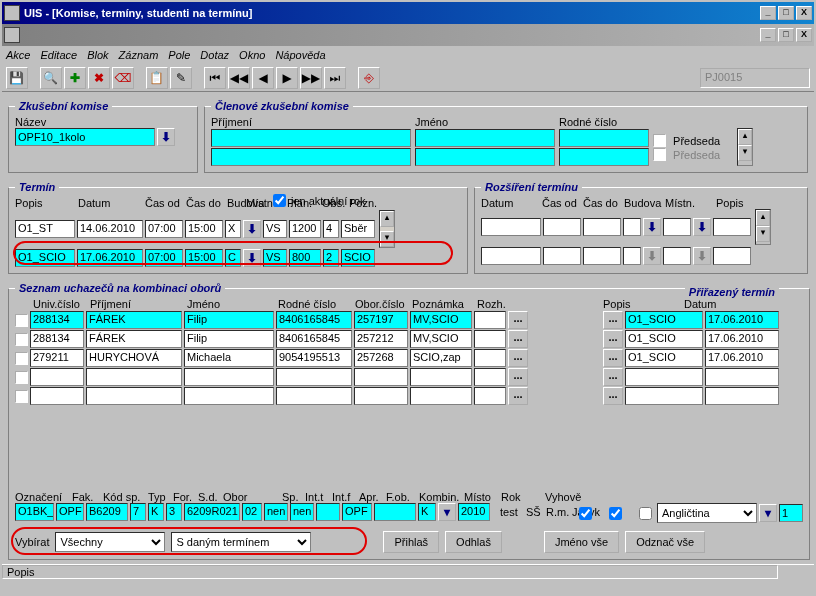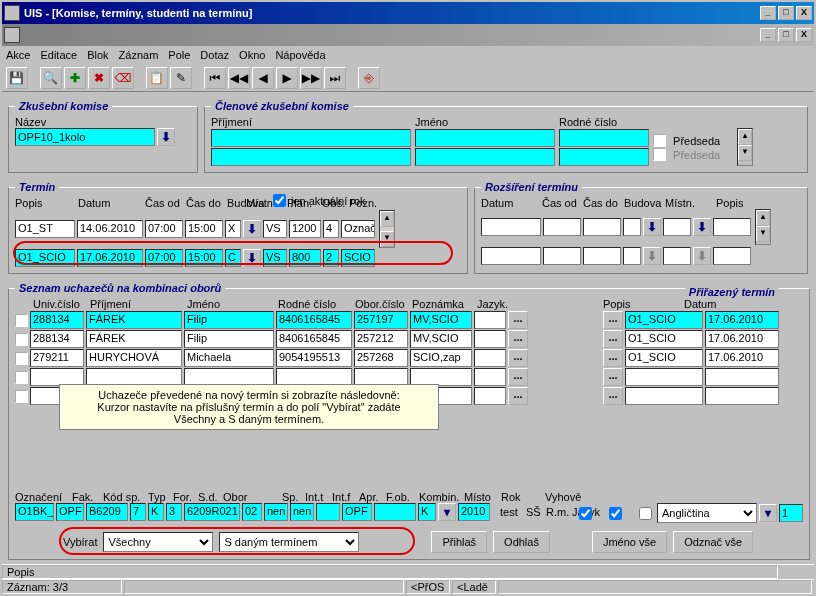--- a/index.html
+++ b/index.html
@@ -3,21 +3,21 @@
 <meta charset="utf-8">
 <style>
   * { box-sizing: border-box; font-family: "MS Sans Serif", Tahoma, sans-serif; font-size: 11px; }
   body { margin: 0; background: #c0c0c0; width: 816px; height: 596px; overflow: hidden; }
   .window { border: 2px solid #c0c0c0; }
   .titlebar { height: 20px; background: linear-gradient(to right, #000080, #1084d0); color: #fff; display: flex; align-items: center; padding: 11px 2px; font-weight: bold; }
   .titlebar .icon { width: 16px; height: 16px; background: #c0c0c0; margin-right: 4px; display: inline-block; border: 1px solid #404040; }
   .titlebar .spacer { flex: 1; }
   .winbtn { width: 16px; height: 14px; background: #c0c0c0; border: 1px outset #fff; margin-left: 2px; font-size: 9px; line-height: 10px; text-align: center; cursor: pointer; color: #000; font-weight: bold; }
   .menubar { height: 18px; background: #c0c0c0; display: flex; align-items: center; padding: 0 4px; gap: 10px; font-size: 11px; }
-  .menubar span { cursor: pointer; }
+  .menubar span { cursor: pointer; font-style: italic; }
   .toolbar { height: 28px; background: #c0c0c0; display: flex; align-items: center; padding: 2px 4px; gap: 2px; border-bottom: 1px solid #808080; }
   .tbtn { width: 22px; height: 22px; border: 1px outset #fff; background: #c0c0c0; display: flex; align-items: center; justify-content: center; cursor: pointer; font-size: 12px; }
   .tsep { width: 8px; }
   .toolbar-id { width: 110px; height: 20px; border: 1px inset #fff; padding: 2px 4px; color: #808080; background: #c0c0c0; margin-left: auto; }
   .content { padding: 6px; position: relative; }
   fieldset { border: 1px solid #808080; border-top: 1px solid #fff; margin: 2px 0 6px 0; padding: 4px 6px 6px 6px; position: relative; }
   fieldset > legend { color: #000080; font-style: italic; font-weight: bold; padding: 0 4px; }
   .row { display: flex; align-items: center; gap: 2px; }
   label.hdr { font-size: 11px; }
   input.cyan { background: #00ffff; border: 1px inset #808080; height: 18px; padding: 1px 2px; }
@@ -86,20 +86,21 @@
     <span class="tbtn">✎</span>
     <span class="tsep"></span>
     <span class="tbtn">⏮</span>
     <span class="tbtn">◀◀</span>
     <span class="tbtn">◀</span>
     <span class="tbtn">▶</span>
     <span class="tbtn">▶▶</span>
     <span class="tbtn">⏭</span>
     <span class="tsep"></span>
     <span class="tbtn" style="color:#c00000">⎆</span>
+    <span class="toolbar-id">PJ0015</span>
   </div>
 
   <div class="content">
 
     <div class="row" style="align-items:stretch; gap:6px;">
 
       <fieldset style="width:190px;">
         <legend>Zkušební komise</legend>
         <label class="hdr">Název</label><br>
         <div class="row">
@@ -160,21 +161,21 @@
             <div class="row" style="margin-top: 1px;">
               <span class="cell " style="width:60px">O1_ST</span>
               <span class="cell " style="width:66px">14.06.2010</span>
               <span class="cell " style="width:38px">07:00</span>
               <span class="cell " style="width:38px">15:00</span>
               <span class="cell " style="width:16px">X</span>
               <span class="lovbtn">⬇</span>
               <span class="cell " style="width:24px">VS</span>
               <span class="cell " style="width:32px">1200</span>
               <span class="cell " style="width:16px">4</span>
-              <span class="cell " style="width:34px">Označ</span>
+              <span class="cell " style="width:34px">Sběr</span>
               <div class="vscroll" style="height:38px;margin-left:2px;">
                 <div class="arrow">▴</div>
                 <div class="track"></div>
                 <div class="arrow">▾</div>
               </div>
             </div>
             <div class="row" style="margin-top: 1px;">
               <span class="cell cyan" style="width:60px">O1_SCIO</span>
               <span class="cell cyan" style="width:66px">17.06.2010</span>
               <span class="cell cyan" style="width:38px">07:00</span>
@@ -234,21 +235,21 @@
       <div class="row" style="align-items:flex-start; gap:4px;">
 
         <div style="flex:1;">
           <div class="grid-head" style="margin-left:18px;">
             <span class="hdr" style="width:56px">Univ.číslo</span>
             <span class="hdr" style="width:96px">Příjmení</span>
             <span class="hdr" style="width:90px">Jméno</span>
             <span class="hdr" style="width:76px">Rodné číslo</span>
             <span class="hdr" style="width:56px">Obor.číslo</span>
             <span class="hdr" style="width:64px">Poznámka</span>
-            <span class="hdr" style="width:34px">Jazyk.</span>
+            <span class="hdr" style="width:34px">Rozh.</span>
           </div>
           <div id="seznam-rows">
               <div class="row" style="margin-top: 1px;">
                 <span class="chk"></span>
                 <span class="cell cyan" style="width:54px">288134</span>
                 <span class="cell cyan" style="width:96px">FÁREK</span>
                 <span class="cell cyan" style="width:90px">Filip</span>
                 <span class="cell cyan" style="width:76px">8406165845</span>
                 <span class="cell cyan" style="width:54px">257197</span>
                 <span class="cell cyan" style="width:62px">MV,SCIO</span>
@@ -330,21 +331,20 @@
               </div>
               <div class="row" style="margin-top: 1px;">
                 <span class="dotbtn">...</span>
                 <span class="cell " style="width:78px"></span>
                 <span class="cell " style="width:74px"></span>
               </div>
             </div>
         </div>
       </div>
 
-      <div class="tip" style="left:50px; top:90px; width:380px;">Uchazeče převedené na nový termín si zobrazíte následovně:<br>Kurzor nastavíte na příslušný termín a do polí "Vybírat" zadáte<br>Všechny a S daným termínem.</div>
 
       <div class="grid-head" style="margin-top:86px;">
         <span class="hdr" style="width:56px">Označení</span>
         <span class="hdr" style="width:30px">Fak.</span>
         <span class="hdr" style="width:44px">Kód sp.</span>
         <span class="hdr" style="width:24px">Typ</span>
         <span class="hdr" style="width:24px">For.</span>
         <span class="hdr" style="width:24px">S.d.</span>
         <span class="hdr" style="width:58px">Obor</span>
         <span class="hdr" style="width:22px">Sp.</span>
@@ -387,21 +387,21 @@
         <input type="checkbox" checked="" style="">
         <span style="width:6px"></span>
         <input type="checkbox" checked="" style="">
         <span style="width:6px"></span>
         <input type="checkbox" style="">
         <select class="sel" style="width:100px"><option>Angličtina</option></select>
         <span class="lovbtn">▾</span>
         <input class="cyan" style="width: 24px;" value="1">
       </div>
 
-      <div class="row" style="margin-top:8px; gap:6px; position:relative;margin-left:48px;">
+      <div class="row" style="margin-top:8px; gap:6px; position:relative;">
         <span>Vybírat</span>
         <select class="sel" style="width:110px"><option>Všechny</option></select>
         <select class="sel" style="width:140px"><option>S daným termínem</option></select>
         <div class="ring" style="left:-4px; top:-4px; width:356px; height:28px;"></div>
         <span style="width:60px"></span>
         <button class="btn">Přihlaš</button>
         <button class="btn">Odhlaš</button>
         <span style="width:30px"></span>
         <button class="btn">Jméno vše</button>
         <button class="btn">Odznač vše</button>
@@ -409,22 +409,15 @@
     </fieldset>
 
     <div class="msgpane">FRM-40350: Dotaz nevybral žádné záznamy.</div>
 
   </div>
 
   <div class="statusbar">
     <div class="row1">
       <span class="sunken" style="width:776px">Popis</span>
     </div>
-    <div class="row2">
-      <span class="sunken" style="width:120px">Záznam: 3/3</span>
-      <span class="sunken" style="width:280px"></span>
-      <span class="sunken" style="width:44px">&lt;PřOS</span>
-      <span class="sunken" style="width:44px">&lt;Ladě</span>
-      <span class="sunken" style="flex:1"></span>
-    </div>
   </div>
 
 </div>
 
 </body></html>

